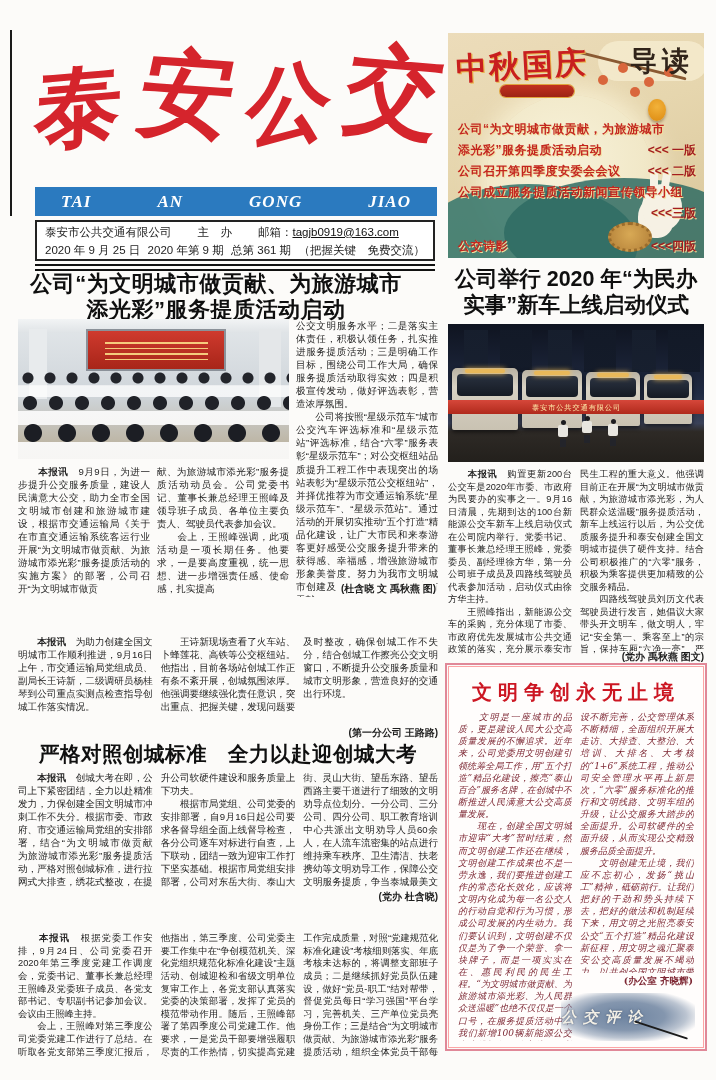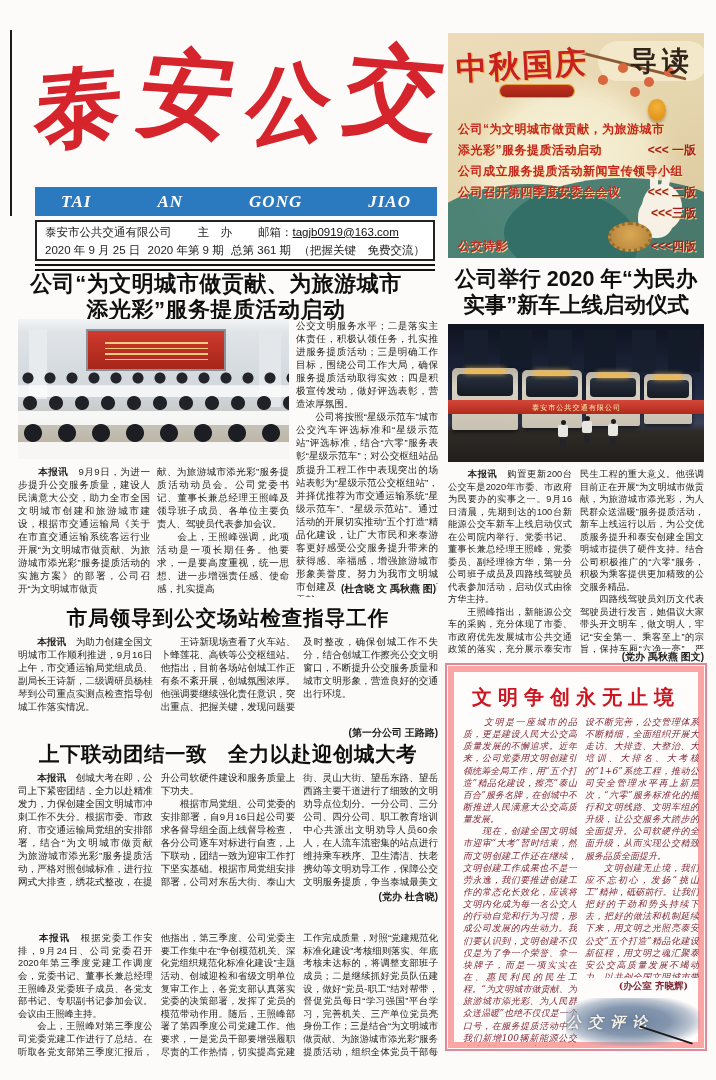--- a/index.html
+++ b/index.html
@@ -140,21 +140,21 @@
   .bp-person::before{content:"";position:absolute;left:2.5px;top:0;width:5px;height:5px;border-radius:50%;background:#1c1c20;}
   .bp-person::after{content:"";position:absolute;left:0;top:5px;width:10px;height:12px;border-radius:2px;background:#e8e6e0;
         box-shadow:0 12px 0 -2px #23242a;}
   .pp1{left:110px;top:96px;}.pp2{left:134px;top:92px;}.pp3{left:160px;top:95px;}
   .r1-body{left:448px;top:468px;width:256px;height:192px;column-count:2;column-gap:8px;font-size:9.2px;}
   .by-r1{left:448px;top:646px;width:256px;text-align:right;position:absolute;}
   .by-r1 span{font-size:10px;font-weight:bold;background:#fcfbf9;padding-left:5px;}
 
   
   .essay{left:448px;top:666px;width:256px;height:382px;box-sizing:border-box;background:#fffdfc;
-        border:6px solid #fca5a5;outline:2px solid #e08898;outline-offset:1px;}
+        border:1px solid #fca5a5;outline:2px solid #e08898;outline-offset:1px;}
   .essay-title{position:absolute;left:0;top:12px;width:100%;text-align:center;font-size:20px;
         font-weight:bold;color:#cc1622;letter-spacing:6px;font-family:"DejaVu Serif",serif;}
   .essay-col{position:absolute;top:44px;width:114px;font-size:9px;line-height:1.35;text-align:justify;
         white-space:pre-line;color:#7d2733;font-family:"DejaVu Serif",serif;font-style:italic;overflow:hidden;}
   .ec1{left:9px;height:330px;}
   .ec2{left:131px;height:262px;}
   .essay-byline{position:absolute;right:10px;top:308px;font-size:9.5px;font-weight:bold;color:#7d2733;
         background:#fffdfc;font-family:"DejaVu Serif",serif;}
   .stamp{position:absolute;left:112px;top:326px;width:134px;height:48px;display:flex;align-items:center;
         justify-content:flex-start;
@@ -223,26 +223,26 @@
     <div class="guide-list">
       <div class="guide-row">
         <span class="g-text">公司“为文明城市做贡献，为旅游城市</span>
         <span class="g-page"></span>
       </div>
       <div class="guide-row">
         <span class="g-text">添光彩”服务提质活动启动</span>
         <span class="g-page">&lt;&lt;&lt; 一版</span>
       </div>
       <div class="guide-row">
+        <span class="g-text">公司召开第四季度安委会会议</span>
+        <span class="g-page">&lt;&lt;&lt; 二版</span>
+      </div>
+      <div class="guide-row">
         <span class="g-text">公司成立服务提质活动新闻宣传领导小组</span>
         <span class="g-page"></span>
-      </div>
-      <div class="guide-row">
-        <span class="g-text">公司召开第四季度安委会会议</span>
-        <span class="g-page">&lt;&lt;&lt; 二版</span>
       </div>
       <div class="guide-row">
         <span class="g-text"></span>
         <span class="g-page">&lt;&lt;&lt;三版</span>
       </div>
       <div class="guide-row last">
         <span class="g-text">公交诗影</span>
         <span class="g-page">&lt;&lt;&lt;四版</span>
       </div>
     </div>
@@ -261,26 +261,25 @@
       <div class="mp-row mp-r3"></div>
     </div>
     <div class="body-text a1-c1"><span class="lede">　　本报讯　</span><span>9月9日，为进一步提升公交服务质量，建设人民满意大公交，助力全市全国文明城市创建和旅游城市建设，根据市交通运输局《关于在市直交通运输系统客运行业开展“为文明城市做贡献、为旅游城市添光彩”服务提质活动的实施方案》的部署，公司召开“为文明城市做贡</span></div>
     <div class="body-text a1-c2">献、为旅游城市添光彩”服务提质活动动员会。公司党委书记、董事长兼总经理王照峰及领导班子成员、各单位主要负责人、驾驶员代表参加会议。
 　　会上，王照峰强调，此项活动是一项长期任务。他要求，一是要高度重视，统一思想、进一步增强责任感、使命感，扎实提高</div>
     <div class="body-text a1-c3">公交文明服务水平；二是落实主体责任，积极认领任务，扎实推进服务提质活动；三是明确工作目标，围绕公司工作大局，确保服务提质活动取得实效；四是积极宣传发动，做好评选表彰，营造浓厚氛围。
 　　公司将按照“星级示范车”城市公交汽车评选标准和“星级示范站”评选标准，结合“六零”服务表彰“星级示范车”；对公交枢纽站品质提升工程工作中表现突出的场站表彰为“星级示范公交枢纽站”，并择优推荐为市交通运输系统“星级示范车”、“星级示范站”。通过活动的开展切实推动“五个打造”精品化建设，让广大市民和来泰游客更好感受公交服务提升带来的获得感、幸福感，增强旅游城市形象美誉度。努力为我市文明城市创建及旅游经济发展做出应有贡献。</div>
     <div class="byline a1-byline">(杜含晓 文 禹秋燕 图)</div>
   </div>
 
-  <div class="abs hl a2-hl">市局领导到公交场站检查指导工作</div>
   <div class="abs body-text a2-body"><span class="lede">　　本报讯　</span><span>为助力创建全国文明城市工作顺利推进，9月16日上午，市交通运输局党组成员、副局长王诗新，二级调研员杨桂琴到公司重点实测点检查指导创城工作落实情况。
 　　王诗新现场查看了火车站、卜蜂莲花、高铁等公交枢纽站。他指出，目前各场站创城工作正有条不紊开展，创城氛围浓厚。他强调要继续强化责任意识，突出重点、把握关键，发现问题要及时整改，确保创城工作不失分，结合创城工作擦亮公交文明窗口，不断提升公交服务质量和城市文明形象，营造良好的交通出行环境。</span></div>
   <div class="by-a2"><span>(第一分公司 王路路)</span></div>
 
-  <div class="abs hl a3-hl">上下联动团结一致　全力以赴迎创城大考</div>
+  <div class="abs hl a3-hl">严格对照创城标准　全力以赴迎创城大考</div>
   <div class="abs body-text a3-body"><span class="lede">　　本报讯　</span><span>创城大考在即，公司上下紧密团结，全力以赴精准发力，力保创建全国文明城市冲刺工作不失分。根据市委、市政府、市交通运输局党组的安排部署，结合“为文明城市做贡献　为旅游城市添光彩”服务提质活动，严格对照创城标准，进行拉网式大排查，绣花式整改，在提升公司软硬件建设和服务质量上下功夫。
 　　根据市局党组、公司党委的安排部署，自9月16日起公司要求各督导组全面上线督导检查，各分公司逐车对标进行自查，上下联动，团结一致为迎审工作打下坚实基础。根据市局党组安排部署，公司对东岳大街、泰山大街、灵山大街、望岳东路、望岳西路主要干道进行了细致的文明劝导点位划分。一分公司、三分公司、四分公司、职工教育培训中心共派出文明劝导人员60余人，在人流车流密集的站点进行维持乘车秩序、卫生清洁、扶老携幼等文明劝导工作，保障公交文明服务提质，争当泰城最美文明窗口，助力创建全国文明城市迎审工作。</span></div>
   <div class="by-a3"><span>(党办 杜含晓)</span></div>
 
   <div class="abs body-text a4-body"><span class="lede">　　本报讯　</span><span>根据党委工作安排，9月24日、公司党委召开2020年第三季度党建工作调度会，党委书记、董事长兼总经理王照峰及党委班子成员、各党支部书记、专职副书记参加会议。会议由王照峰主持。
 　　会上，王照峰对第三季度公司党委党建工作进行了总结。在听取各党支部第三季度汇报后，他指出，第三季度、公司党委主要工作集中在“争创模范机关、深化党组织规范化标准化建设”主题活动、创城迎检和省级文明单位复审工作上，各党支部认真落实党委的决策部署，发挥了党员的模范带动作用。随后，王照峰部署了第四季度公司党建工作。他要求，一是党员干部要增强履职尽责的工作热情，切实提高党建工作完成质量，对照“党建规范化标准化建设”考核细则落实、年底考核未达标的，将调整支部班子成员；二是继续抓好党员队伍建设，做好“党员-职工”结对帮带，督促党员每日“学习强国”平台学习，完善机关、三产单位党员亮身份工作；三是结合“为文明城市做贡献、为旅游城市添光彩”服务提质活动，组织全体党员干部每季度到一线至少开展一次“主题党日”活动，为各分公司场站、车辆提供卫生清理等志愿服务。</span></div>
   <div class="by-a4"><span>(党办 刘丰)</span></div>
 
   <div class="abs hl r1-hl" style="white-space:pre-line;">公司举行 2020 年“为民办
 实事”新车上线启动仪式</div>

